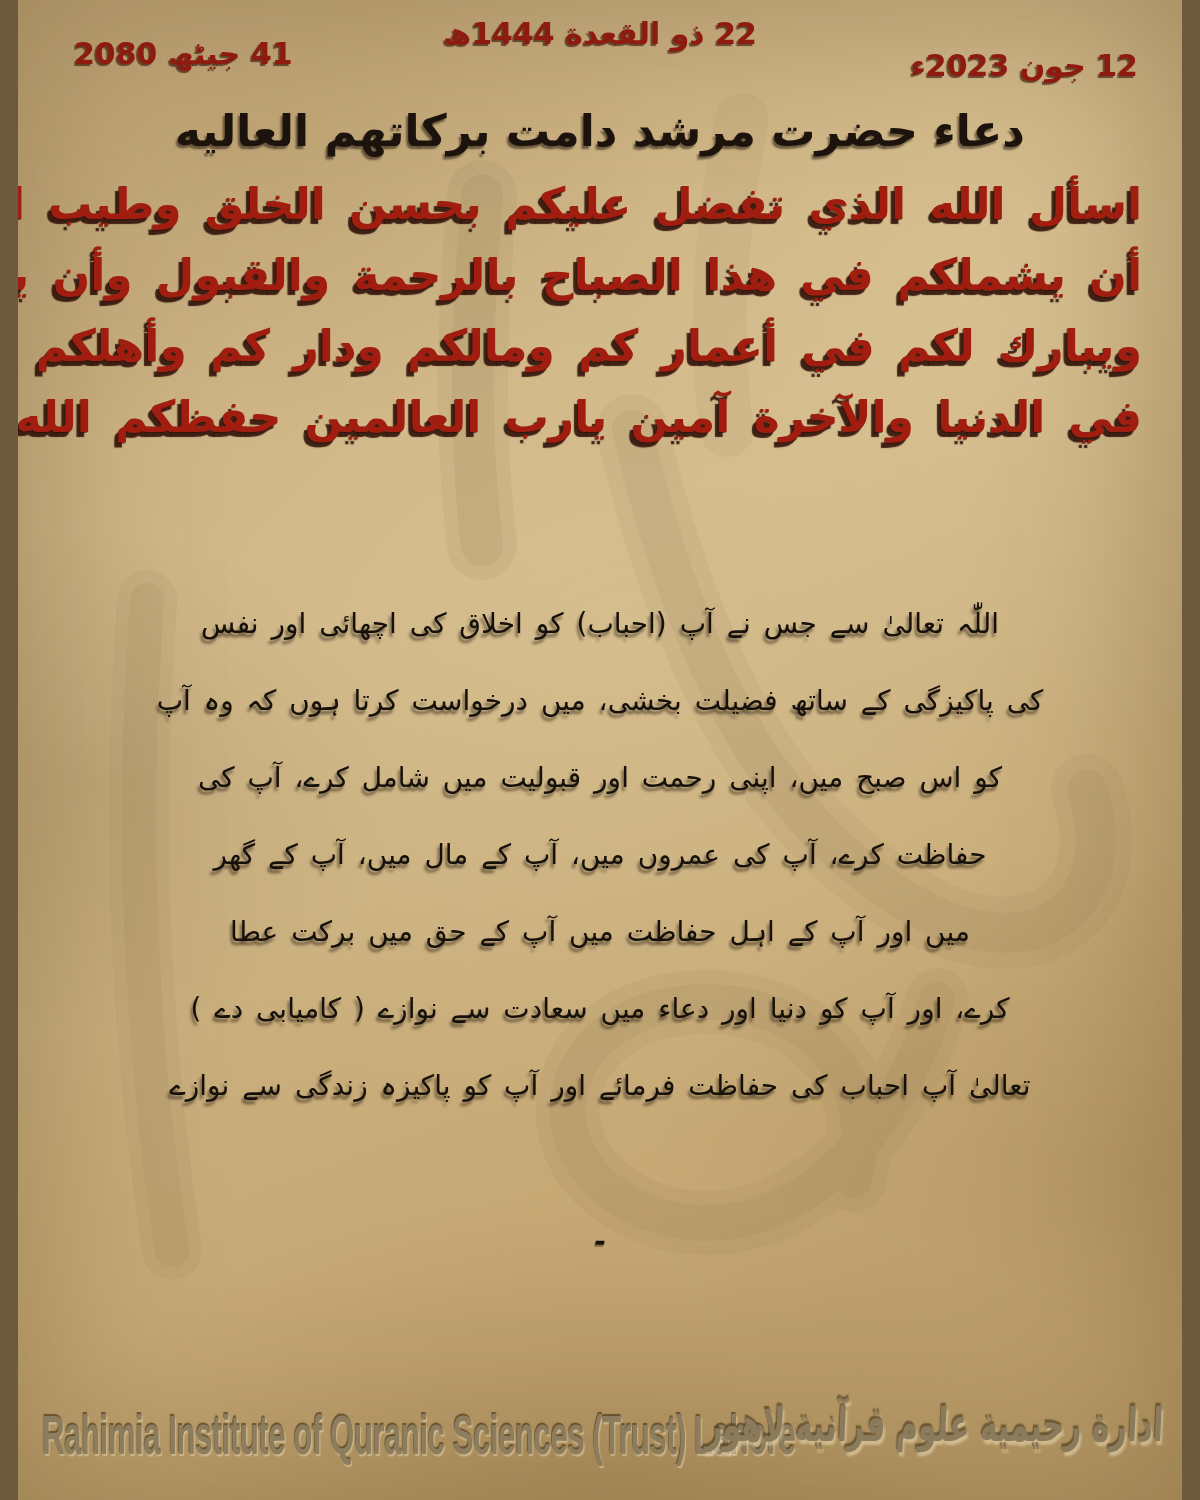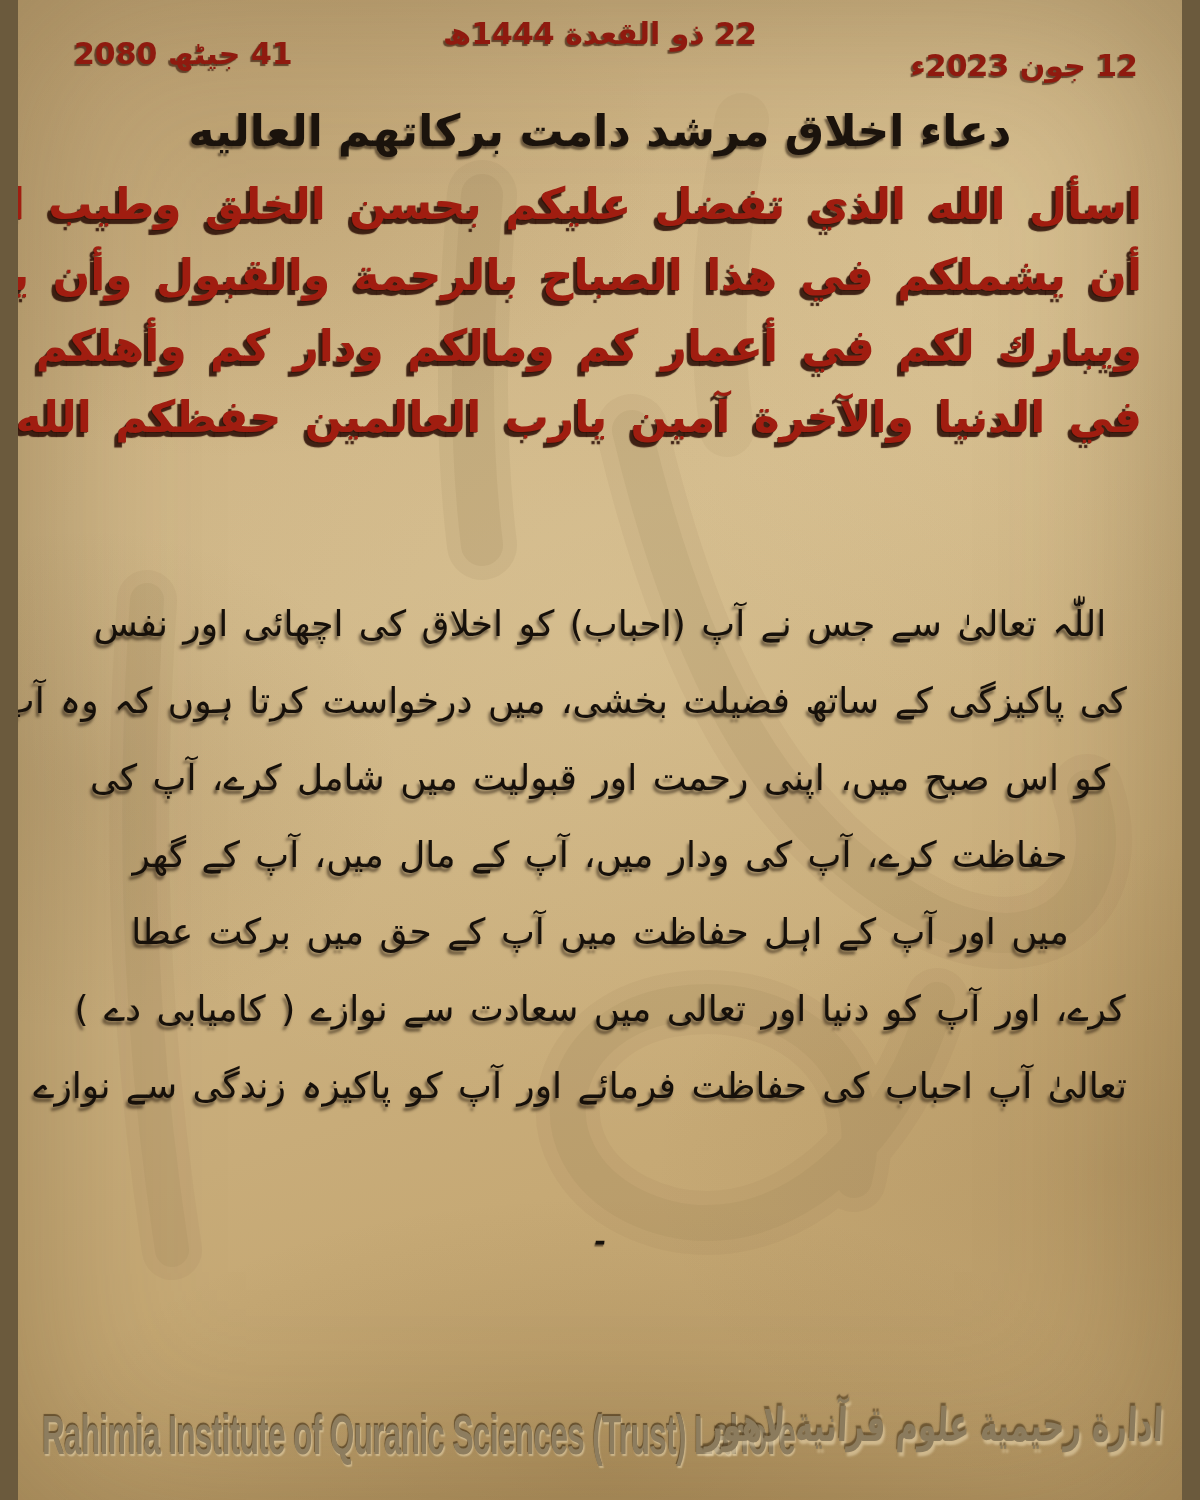--- a/index.html
+++ b/index.html
@@ -50,21 +50,21 @@
     color:#a01d10;
     text-shadow:-4px 5px 1px rgba(42,13,5,0.88), -1px 1px 0 rgba(60,15,5,0.6);
     white-space:nowrap;
   }
   .ar-line.last{margin-top:8px;}
   .urdu-block{
     position:absolute;top:585px;left:55px;right:55px;
     text-align:center;
   }
   .ur-line{
-    font-size:36px;line-height:77px;
+    font-size:28px;line-height:77px;
     word-spacing:4px;
     color:#16100a;
     text-shadow:-2px 4px 3px rgba(25,14,6,0.55);
     white-space:nowrap;
   }
   .end-mark{
     position:absolute;top:1212px;left:0;width:100%;
     text-align:center;
     font-size:34px;font-weight:bold;color:#15100b;
     text-shadow:-1px 2px 1px rgba(25,14,6,0.5);
@@ -104,36 +104,36 @@
       <path d="M955 1000 C 905 1170, 770 1265, 650 1205 C 548 1152, 572 1025, 690 1005 C 806 986, 902 1062, 872 1180" stroke="#8d744a" stroke-opacity="0.09" stroke-width="64"></path>
       <path d="M955 1000 C 905 1170, 770 1265, 650 1205 C 548 1152, 572 1025, 690 1005 C 806 986, 902 1062, 872 1180" stroke="#8d744a" stroke-opacity="0.11" stroke-width="36"></path>
       <path d="M760 120 C 740 220, 730 330, 745 430" stroke="#8d744a" stroke-opacity="0.08" stroke-width="54"></path>
     </g>
   </svg>
 
   <div class="hdr-date center">22 ذو القعدة 1444ھ</div>
   <div class="hdr-date right">12 جون 2023ء</div>
   <div class="hdr-date left">41 جیٹھ 2080</div>
 
-  <h1 class="title">دعاء اخلاق مرشد دامت برکاتهم العالیه</h1>
+  <h1 class="title">دعاء حضرت مرشد دامت برکاتهم العالیه</h1>
 
   <section class="arabic-block">
     <div class="ar-line">اسأل الله الذي تفضل عليكم بحسن الخلق وطيب النفس</div>
     <div class="ar-line">أن يشملكم في هذا الصباح بالرحمة والقبول وأن يحفظكم</div>
     <div class="ar-line">ويبارك لكم في أعمار كم ومالكم ودار كم وأهلكم وأن يسعدكم</div>
     <div class="ar-line">في الدنيا والآخرة آمين يارب العالمين حفظكم الله وأحياكم</div>
   </section>
 
   <section class="urdu-block">
     <div class="ur-line">اللّٰہ تعالیٰ سے جس نے آپ (احباب) کو اخلاق کی اچھائی اور نفس</div>
     <div class="ur-line">کی پاکیزگی کے ساتھ فضیلت بخشی، میں درخواست کرتا ہوں کہ وہ آپ</div>
     <div class="ur-line">کو اس صبح میں، اپنی رحمت اور قبولیت میں شامل کرے، آپ کی</div>
-    <div class="ur-line">حفاظت کرے، آپ کی ودار میں، آپ کے مال میں، آپ کے گھر</div>
+    <div class="ur-line">حفاظت کرے، آپ کی عمروں میں، آپ کے مال میں، آپ کے گھر</div>
     <div class="ur-line">میں اور آپ کے اہل حفاظت میں آپ کے حق میں برکت عطا</div>
-    <div class="ur-line">کرے، اور آپ کو دنیا اور تعالی میں سعادت سے نوازے ( کامیابی دے )</div>
+    <div class="ur-line">کرے، اور آپ کو دنیا اور دعاء میں سعادت سے نوازے ( کامیابی دے )</div>
     <div class="ur-line">تعالیٰ آپ احباب کی حفاظت فرمائے اور آپ کو پاکیزہ زندگی سے نوازے</div>
   </section>
 
   <div class="end-mark">۔</div>
 
   <footer>
     <div class="footer-en" dir="ltr">Rahimia Institute of Quranic Sciences (Trust) Lahore</div>
     <div class="footer-ar">ادارة رحیمیة علوم قرآنیة لاهور</div>
   </footer>
 

